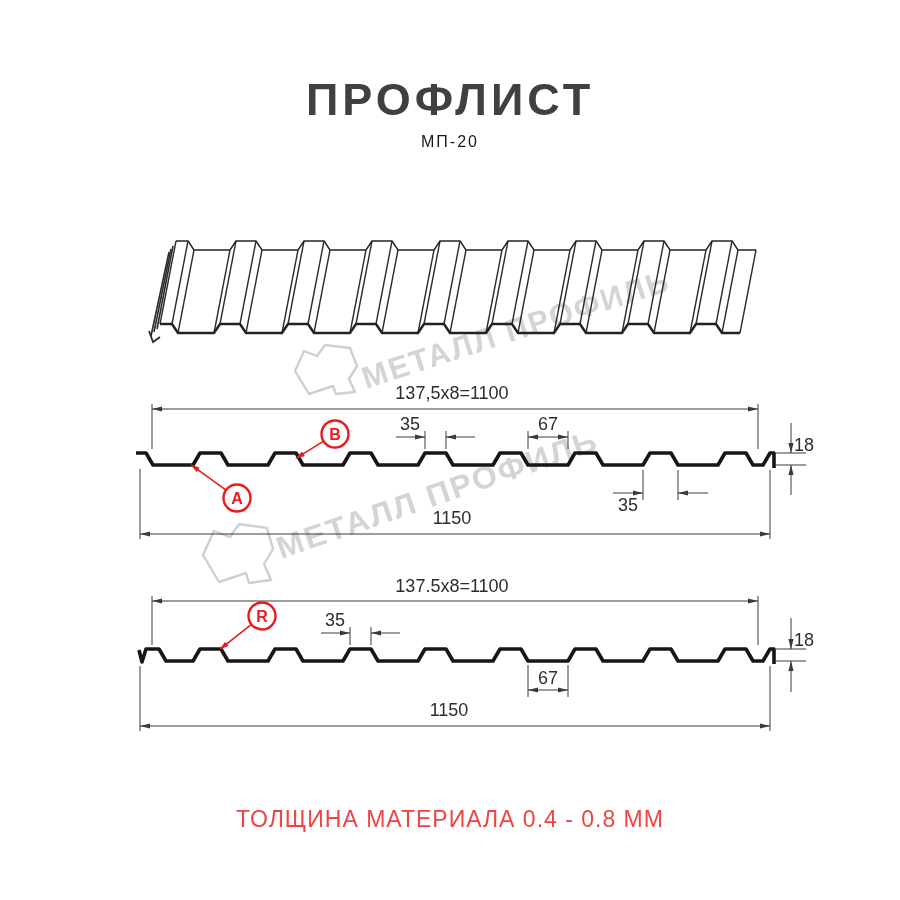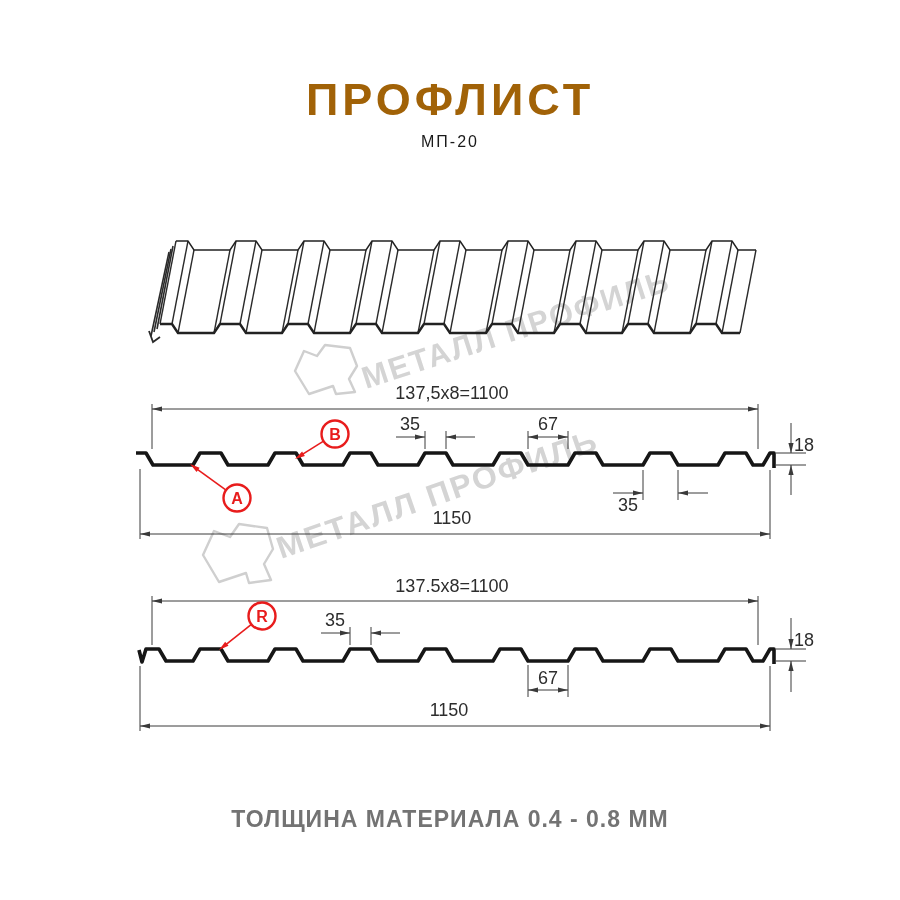--- a/index.html
+++ b/index.html
@@ -1,21 +1,21 @@
 <!DOCTYPE html>
 <html><head>
 <meta charset="utf-8">
 <style>
   html,body{margin:0;padding:0;background:#ffffff;}
   #stage{position:relative;width:900px;height:900px;background:#ffffff;overflow:hidden;
          font-family:"Liberation Sans",sans-serif;}
   .ctext{position:absolute;left:0;width:900px;text-align:center;white-space:nowrap;}
-  #title{top:74px;font-size:45px;font-weight:800;letter-spacing:4px;color:#a16207;}
+  #title{top:74px;font-size:45px;font-weight:800;letter-spacing:4px;color:#404040;}
   #subtitle{top:133px;font-size:16px;font-weight:500;letter-spacing:2px;color:#1a1a1a;}
-  #footer{top:806px;font-size:23px;font-weight:700;letter-spacing:1px;color:#737373;}
+  #footer{top:806px;font-size:23px;font-weight:400;letter-spacing:1px;color:#ef4444;}
   svg{position:absolute;top:0;left:0;}
   text{font-family:"Liberation Sans",sans-serif;}
   .dim{font-size:18px;fill:#2d2d2d;}
   .red{fill:#e81c1c;font-size:16px;font-weight:bold;}
   .wm{font-weight:bold;fill:#d4d4d4;}
 </style>
 </head>
 <body>
 
 <div id="stage">

